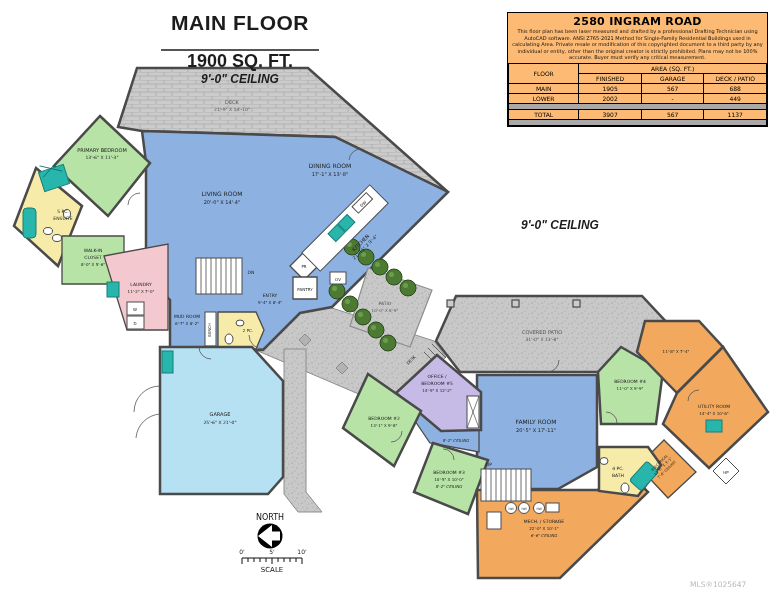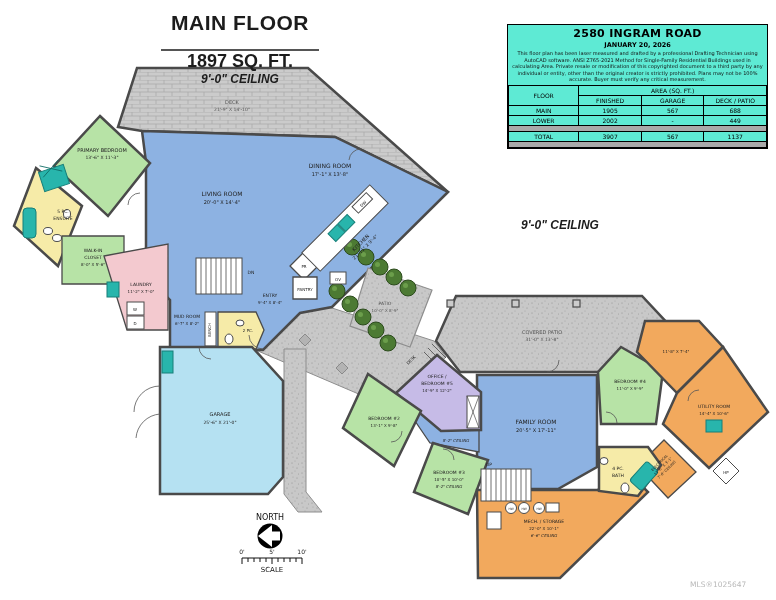--- a/index.html
+++ b/index.html
@@ -21,21 +21,21 @@
   .fix{fill:#fff;stroke:#4a4a4a;stroke-width:1}
   .teal{fill:#28b5ac;stroke:#177f79;stroke-width:1}
   .door{fill:none;stroke:#555;stroke-width:.8}
   .tread{stroke:#4a4a4a;stroke-width:.8}
   .tree{fill:#4c7a33;stroke:#2c4b1d;stroke-width:1}
   .tree-hi{fill:#6b9e4b}
   .tb{position:absolute;text-align:center;color:#1c1c1c;font-family:"Liberation Sans",sans-serif}
   .tb1{font-size:21px;font-weight:bold;letter-spacing:.5px;display:inline-block;border-bottom:2.5px solid #555;padding:0 10px 15px;line-height:1.05}
   .tb2{font-size:18px;font-weight:bold;margin-top:1px;line-height:1.1}
   .tb3{font-size:12px;font-style:italic;font-weight:bold;margin-top:0}
-  .info-box{position:absolute;left:507px;top:24px;width:259px;border:1.5px solid #000;background:#5eead4}
+  .info-box{position:absolute;left:507px;top:12px;width:259px;border:1.5px solid #000;background:#fdba74}
   .ib-title{font-weight:bold;font-size:11px;text-align:center;margin-top:2px;letter-spacing:.3px}
   .ib-date{font-weight:bold;font-size:6.5px;text-align:center;margin:1px 0}
   .ib-disc{font-size:5px;text-align:center;padding:0 3px;line-height:1.3;color:#111}
   .info-box table{width:100%;border-collapse:collapse;margin-top:2px;font-size:6px}
   .info-box td,.info-box th{border:1px solid #000;text-align:center;padding:0;height:9px;font-weight:normal}
   .info-box tr.sep td{background:#a9a9a9;height:5px}
   .c-floor{width:27%}.c-col{width:24%}
   .mls{position:absolute;left:690px;top:580px;width:80px;text-align:left;color:#b8b8b8;font-size:7.5px}
 </style>
 </head>
@@ -298,30 +298,29 @@
     <path d="M242,558 H302 M242,558 v6 M272,558 v6 M302,558 v6 M248,558 v4 M254,558 v4 M260,558 v4 M266,558 v4 M278,558 v4 M284,558 v4 M290,558 v4 M296,558 v4" stroke="#111" stroke-width="1" fill="none"></path>
     <text x="242" y="554" class="t6">0'</text>
     <text x="272" y="554" class="t6">5'</text>
     <text x="302" y="554" class="t6">10'</text>
     <text x="272" y="572" class="t7">SCALE</text>
   </g>
 </svg>
 
   <div class="tb" style="left:140px;top:12px;width:200px">
     <div class="tb1">MAIN FLOOR</div>
-    <div class="tb2">1897 SQ. FT.</div>
+    <div class="tb2">1900 SQ. FT.</div>
     <div class="tb3">9'-0" CEILING</div>
   </div>
   <div class="tb" style="left:460px;top:218px;width:200px">
     <div class="tb3">9'-0" CEILING</div>
   </div>
 
   <div class="info-box">
     <div class="ib-title">2580 INGRAM ROAD</div>
-    <div class="ib-date">JANUARY 20, 2026</div>
     <div class="ib-disc">This floor plan has been laser measured and drafted by a professional Drafting Technician using AutoCAD software. ANSI Z765-2021 Method for Single-Family Residential Buildings used in calculating Area. Private resale or modification of this copyrighted document to a third party by any individual or entity, other than the original creator is strictly prohibited. Plans may not be 100% accurate. Buyer must verify any critical measurement.</div>
     <table>
       <tbody>
           <tr>
         <th class="c-floor" rowspan="2">FLOOR</th>
         <th colspan="3">AREA (SQ. FT.)</th>
       </tr>
       <tr>
         <th class="c-col">FINISHED</th>
         <th class="c-col">GARAGE</th>

